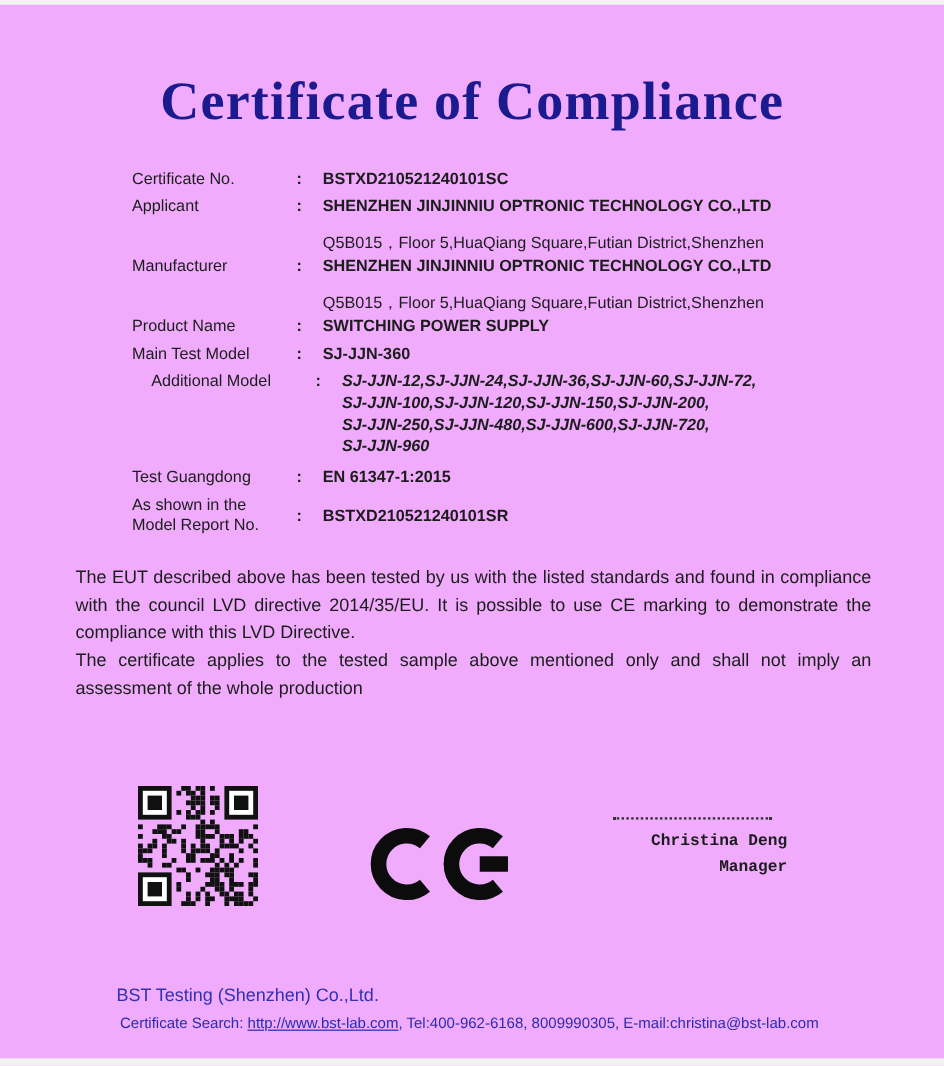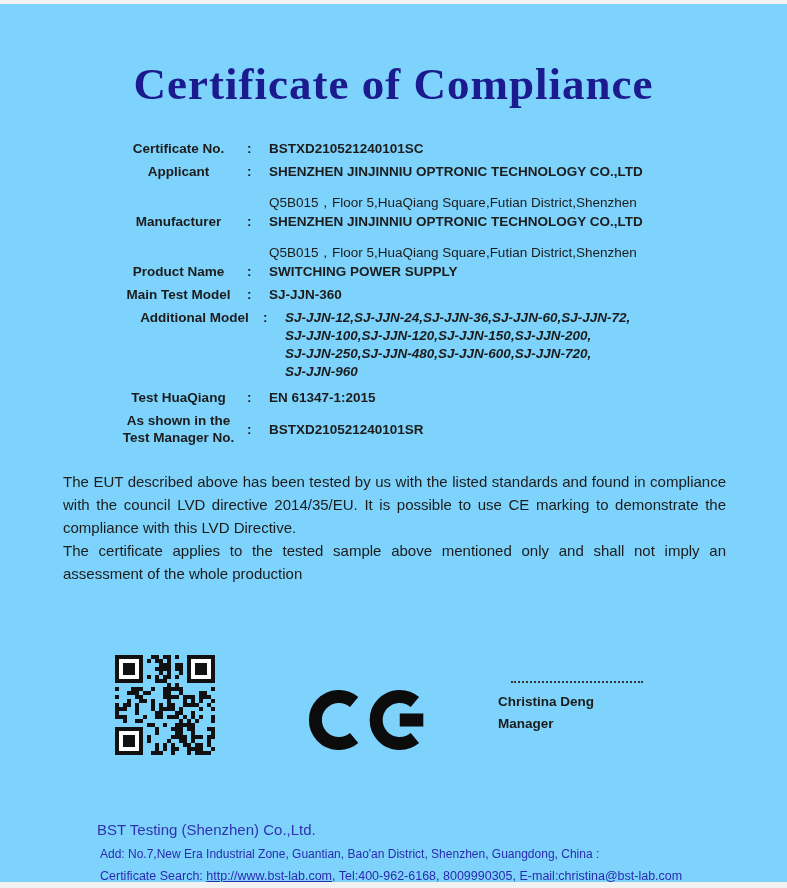--- a/index.html
+++ b/index.html
@@ -1,62 +1,62 @@
 <!DOCTYPE html>
 <html><head>
 <meta charset="utf-8">
 <style>
   html,body{margin:0;padding:0;background:#fff;}
   .page{
     position:relative;
     width:787px;height:888px;
-    background:#7dd3fc;
+    background:#f0abfc;
     font-family:"Liberation Sans",sans-serif;
     color:#1c1c1c;
     overflow:hidden;
   }
   .edge-strip{position:absolute;left:0;right:0;background:#f2f2f2;}
   .edge-strip.top{top:0;height:4px;}
   .edge-strip.bottom{bottom:0;height:6px;}
 
   .title{
     margin:58px 0 0 0;
     text-align:center;
     font-family:"Liberation Serif",serif;
     font-weight:bold;
     font-size:45px;
     letter-spacing:1px;
     color:#1b1b8f;
   }
 
   .details{margin:30px 0 0 110px;font-size:13.5px;line-height:17px;}
   .det-row{display:flex;margin-bottom:6px;}
-  .det-label{width:137px;font-weight:bold;white-space:pre-line;flex-shrink:0;text-align:center;}
+  .det-label{width:137px;font-weight:normal;white-space:pre-line;flex-shrink:0;}
   .det-colon{width:22px;font-weight:bold;flex-shrink:0;}
   .det-value{font-weight:bold;white-space:pre-line;max-width:480px;}
   .row-address{margin-top:14px;margin-bottom:2px;}
   .row-address .det-value{font-weight:normal;}
   .row-model .det-value{line-height:18px;font-style:italic;}
   .row-model{margin-bottom:8px;margin-left:16px;}
   .row-report{align-items:center;}
 
   .body-text{
     margin:24px 61px 0 63px;
     font-size:15px;line-height:23px;
     text-align:justify;
   }
   .body-text p{margin:0;}
 
   .stamps{position:relative;height:122px;margin-top:70px;}
   .qr{position:absolute;left:115px;top:0;width:100px;height:100px;}
   .qr svg{width:100%;height:100%;display:block;}
   .ce{position:absolute;left:308px;top:26px;width:124px;height:78px;}
   .ce svg{width:100%;height:100%;display:block;}
-  .sig{position:absolute;left:498px;top:26px;width:158px;text-align:left;
-       font-size:13.5px;font-weight:bold;line-height:22px;}
+  .sig{position:absolute;left:498px;top:26px;width:158px;text-align:right;
+       font-size:13.5px;font-weight:bold;line-height:22px;font-family:Liberation Mono, monospace;}
   .sig-line{width:132px;margin:0 auto 8px auto;border-top:2px dotted #333;height:0;}
 
   .footer{margin:44px 0 0 97px;color:#2b2bae;}
   .footer .company{font-size:15px;color:#3232b0;}
   .footer .address{font-size:12px;margin-top:9px;padding-left:3px;}
   .footer .search{font-size:12.5px;margin-top:8px;padding-left:3px;}
   .footer a{color:#2b2bae;text-decoration:underline;}
 </style>
 </head>
 <body>
@@ -104,27 +104,27 @@
     </div>
     <div class="det-row row-model">
       <span class="det-label">Additional Model</span>
       <span class="det-colon">:</span>
       <span class="det-value">SJ-JJN-12,SJ-JJN-24,SJ-JJN-36,SJ-JJN-60,SJ-JJN-72,
 SJ-JJN-100,SJ-JJN-120,SJ-JJN-150,SJ-JJN-200,
 SJ-JJN-250,SJ-JJN-480,SJ-JJN-600,SJ-JJN-720,
 SJ-JJN-960</span>
     </div>
     <div class="det-row">
-      <span class="det-label">Test HuaQiang</span>
+      <span class="det-label">Test Guangdong</span>
       <span class="det-colon">:</span>
       <span class="det-value">EN 61347-1:2015</span>
     </div>
     <div class="det-row row-report">
       <span class="det-label">As shown in the
-Test Manager No.</span>
+Model Report No.</span>
       <span class="det-colon">:</span>
       <span class="det-value">BSTXD210521240101SR</span>
     </div>
   </div>
 
   <div class="body-text">
     <p>The EUT described above has been tested by us with the listed standards and found in compliance with the council LVD directive 2014/35/EU. It is possible to use CE marking to demonstrate the compliance with this LVD Directive.</p>
     <p>The certificate applies to the tested sample above mentioned only and shall not imply an assessment of the whole production</p>
   </div>
 
@@ -344,20 +344,19 @@
     </div>
     <div class="sig">
       <div class="sig-line"></div>
       <div>Christina Deng</div>
       <div>Manager</div>
     </div>
   </div>
 
   <div class="footer">
     <div class="company">BST Testing (Shenzhen) Co.,Ltd.</div>
-    <div class="address">Add: No.7,New Era Industrial Zone, Guantian, Bao'an District, Shenzhen, Guangdong, China :</div>
     <div class="search">
       <span>Certificate Search: </span><a href="#">http://www.bst-lab.com</a><span>, Tel:400-962-6168, 8009990305, E-mail:christina@bst-lab.com</span>
     </div>
   </div>
 
   <div class="edge-strip bottom"></div>
 </div>
 
 </body></html>

